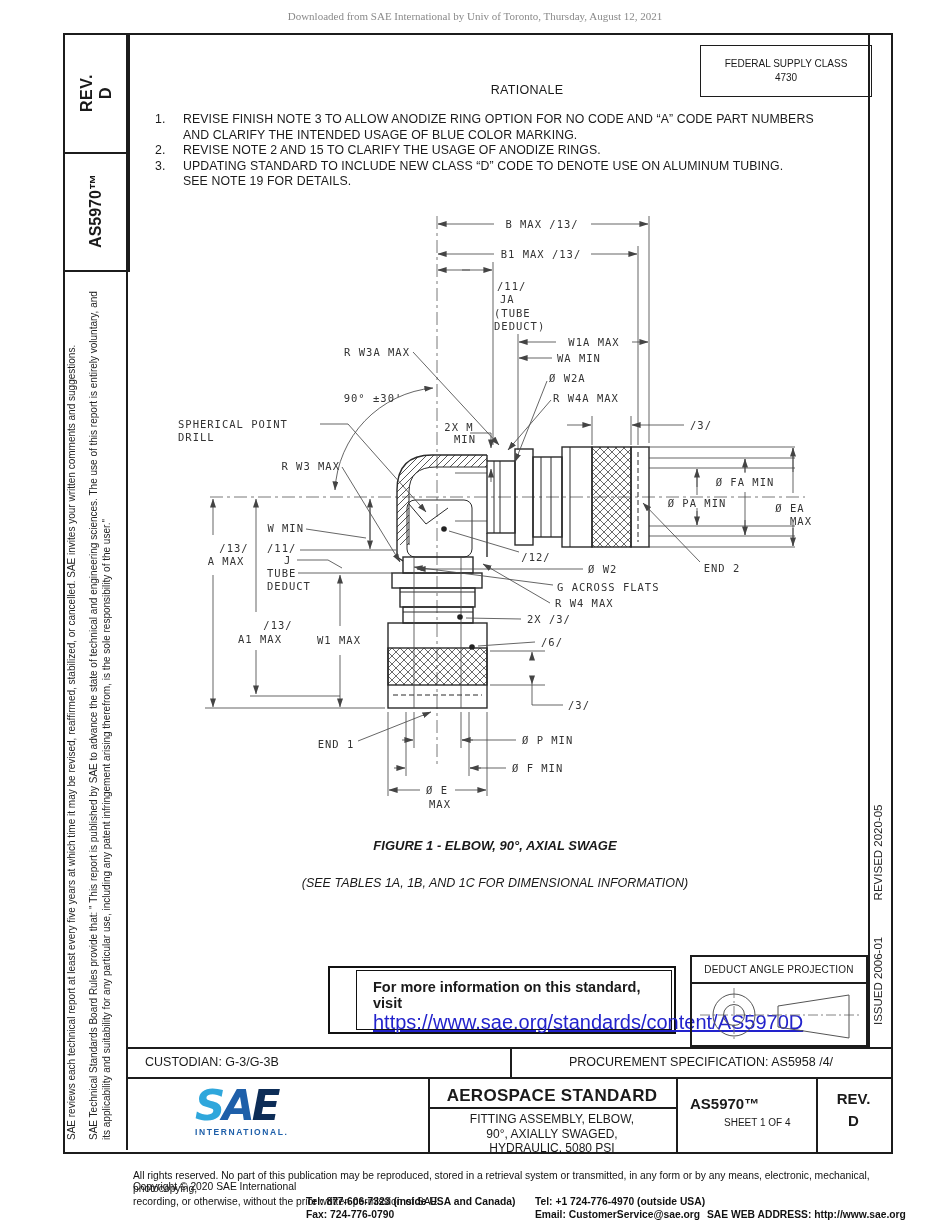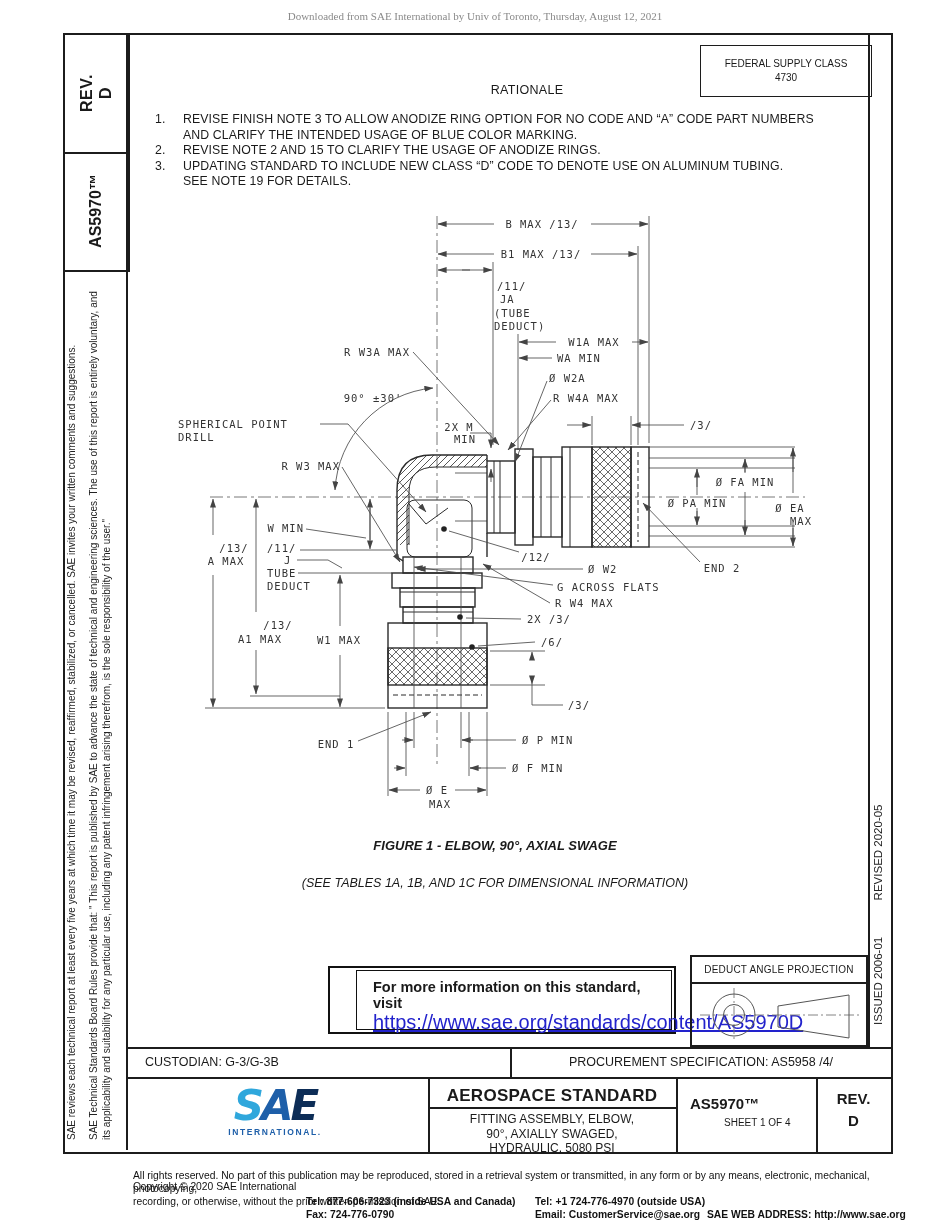--- a/index.html
+++ b/index.html
@@ -301,21 +301,21 @@
   <div class="hline" style="left:128px;top:1047px;width:763px;"></div>
   <div class="vline" style="left:510px;top:1047px;height:31px;"></div>
   <div class="abs celltext" style="left:145px;top:1055px;">CUSTODIAN: G-3/G-3B</div>
   <div class="abs celltext" style="left:512px;top:1055px;width:378px;text-align:center;">PROCUREMENT SPECIFICATION: AS5958 /4/</div>
   <div class="hline" style="left:128px;top:1077px;width:763px;"></div>
 
   <div class="vline" style="left:428px;top:1077px;height:75px;"></div>
   <div class="vline" style="left:676px;top:1077px;height:75px;"></div>
   <div class="vline" style="left:816px;top:1077px;height:75px;"></div>
 
-  <div class="abs" style="left:195px;top:1086px;width:160px;text-align:center;">
+  <div class="abs" style="left:195px;top:1086px;width:160px;text-align:left;">
     <div id="logo-sae">
       <span style="color:#2fa7dc;">S</span><span style="color:#1e5fa9;">A</span><span style="color:#0d2d57;">E</span>
     </div>
     <div id="logo-sub" style="color:#1e5fa9;">INTERNATIONAL.</div>
   </div>
 
   <div class="abs" id="doc-type" style="left:430px;top:1086px;width:244px;">AEROSPACE STANDARD</div>
   <div class="hline" style="left:428px;top:1107px;width:248px;height:1.5px;"></div>
   <div class="abs" id="doc-title" style="left:430px;top:1112px;width:244px;white-space:pre-line;">FITTING ASSEMBLY, ELBOW,
 90°, AXIALLY SWAGED,

